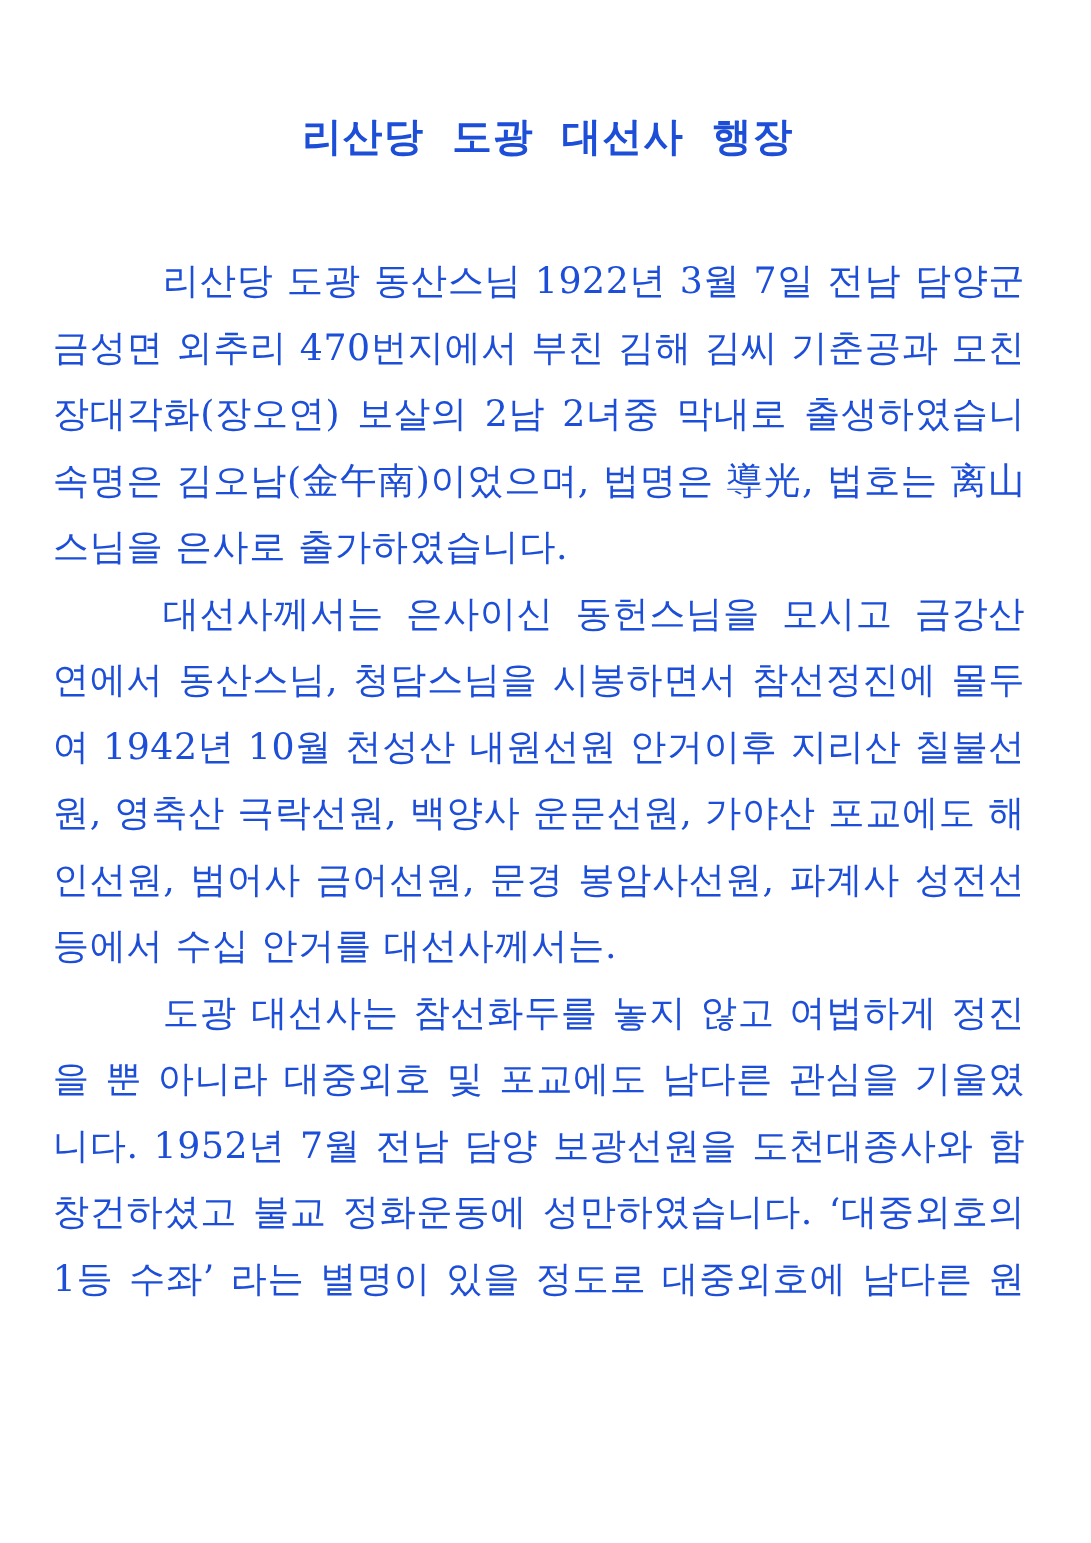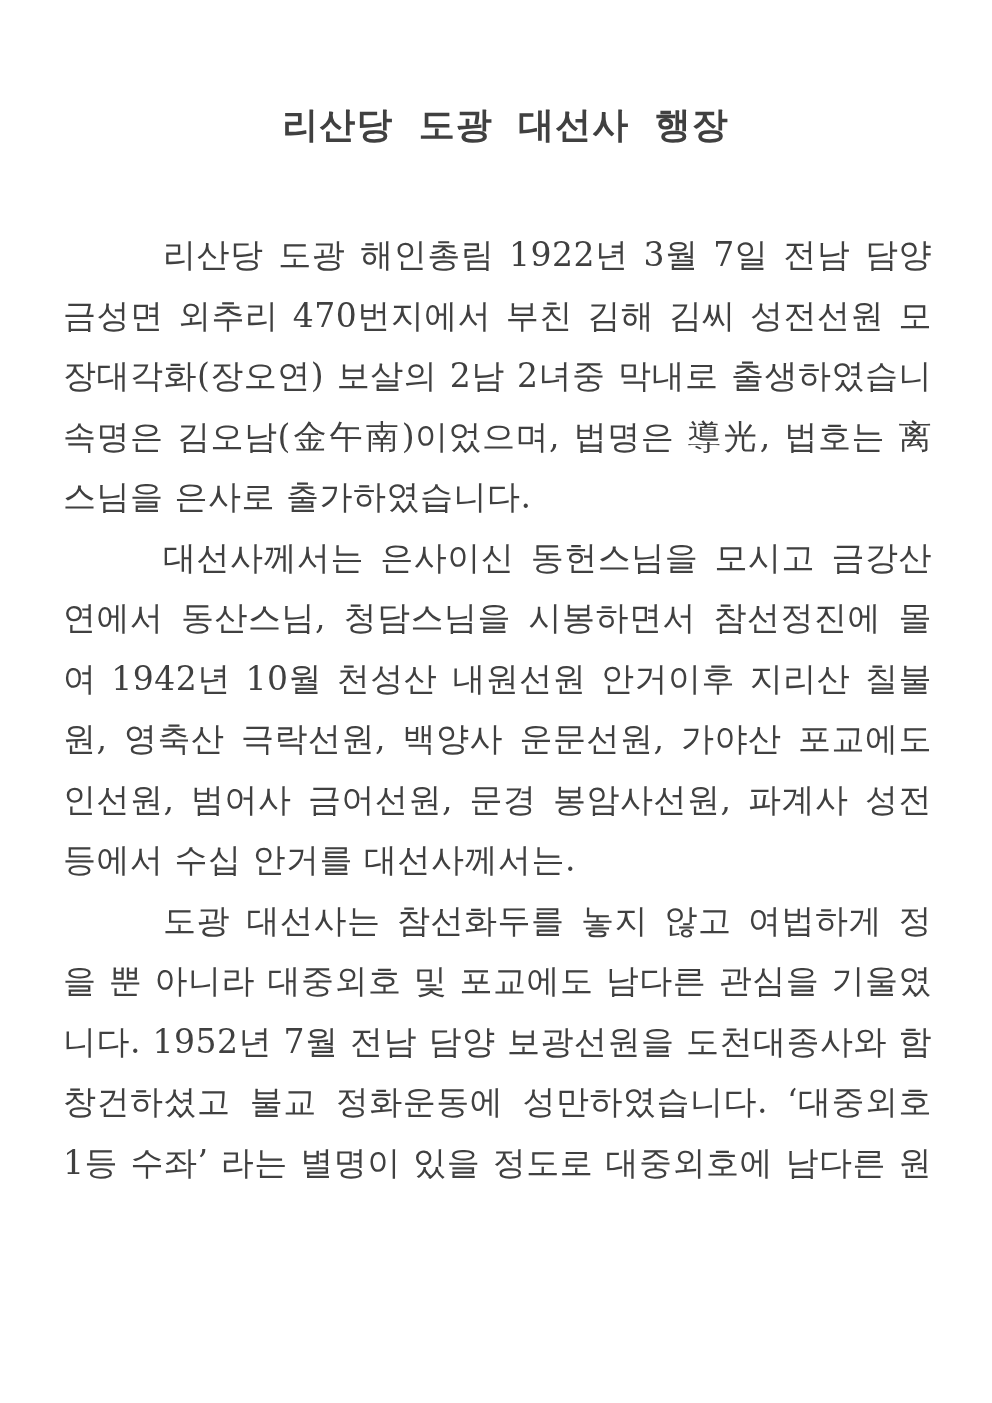--- a/index.html
+++ b/index.html
@@ -5,24 +5,24 @@
   html, body {
     margin: 0;
     padding: 0;
     background: #ffffff;
   }
   .page {
     position: relative;
     width: 992px;
     height: 1403px;
     background: #ffffff;
-    color: #404040;
+    color: #1d4ed8;
     font-family: "DejaVu Serif", "Liberation Serif", serif;
     box-sizing: border-box;
-    padding: 104px 60px 0 63px;
+    padding: 104px 60px 0 48px;
     overflow: hidden;
   }
   .title {
     margin: 0 -60px 0 -44px;
     text-align: center;
     font-size: 36px;
     font-weight: 600;
     line-height: 1.15;
     word-spacing: 12px;
     letter-spacing: 1px;
@@ -48,22 +48,22 @@
     text-align: center;
     text-align-last: left;
   }
 </style>
 </head>
 <body>
 
 <div class="page">
   <h1 class="title">리산당 도광 대선사 행장</h1>
   <div class="content">
-    <p class="line indent">리산당 도광 해인총림 1922년 3월 7일 전남 담양군</p>
-    <p class="line">금성면 외추리 470번지에서 부친 김해 김씨 성전선원 모친</p>
+    <p class="line indent">리산당 도광 동산스님 1922년 3월 7일 전남 담양군</p>
+    <p class="line">금성면 외추리 470번지에서 부친 김해 김씨 기춘공과 모친</p>
     <p class="line">장대각화(장오연) 보살의 2남 2녀중 막내로 출생하였습니다.</p>
     <p class="line">속명은 김오남(金午南)이었으며, 법명은 導光, 법호는 离山堂</p>
     <p class="line end">스님을 은사로 출가하였습니다.</p>
     <p class="line indent">대선사께서는 은사이신 동헌스님을 모시고 금강산 마하</p>
     <p class="line">연에서 동산스님, 청담스님을 시봉하면서 참선정진에 몰두하</p>
     <p class="line">여 1942년 10월 천성산 내원선원 안거이후 지리산 칠불선</p>
     <p class="line">원, 영축산 극락선원, 백양사 운문선원, 가야산 포교에도 해</p>
     <p class="line">인선원, 범어사 금어선원, 문경 봉암사선원, 파계사 성전선원</p>
     <p class="line end">등에서 수십 안거를 대선사께서는.</p>
     <p class="line indent">도광 대선사는 참선화두를 놓지 않고 여법하게 정진하였</p>

